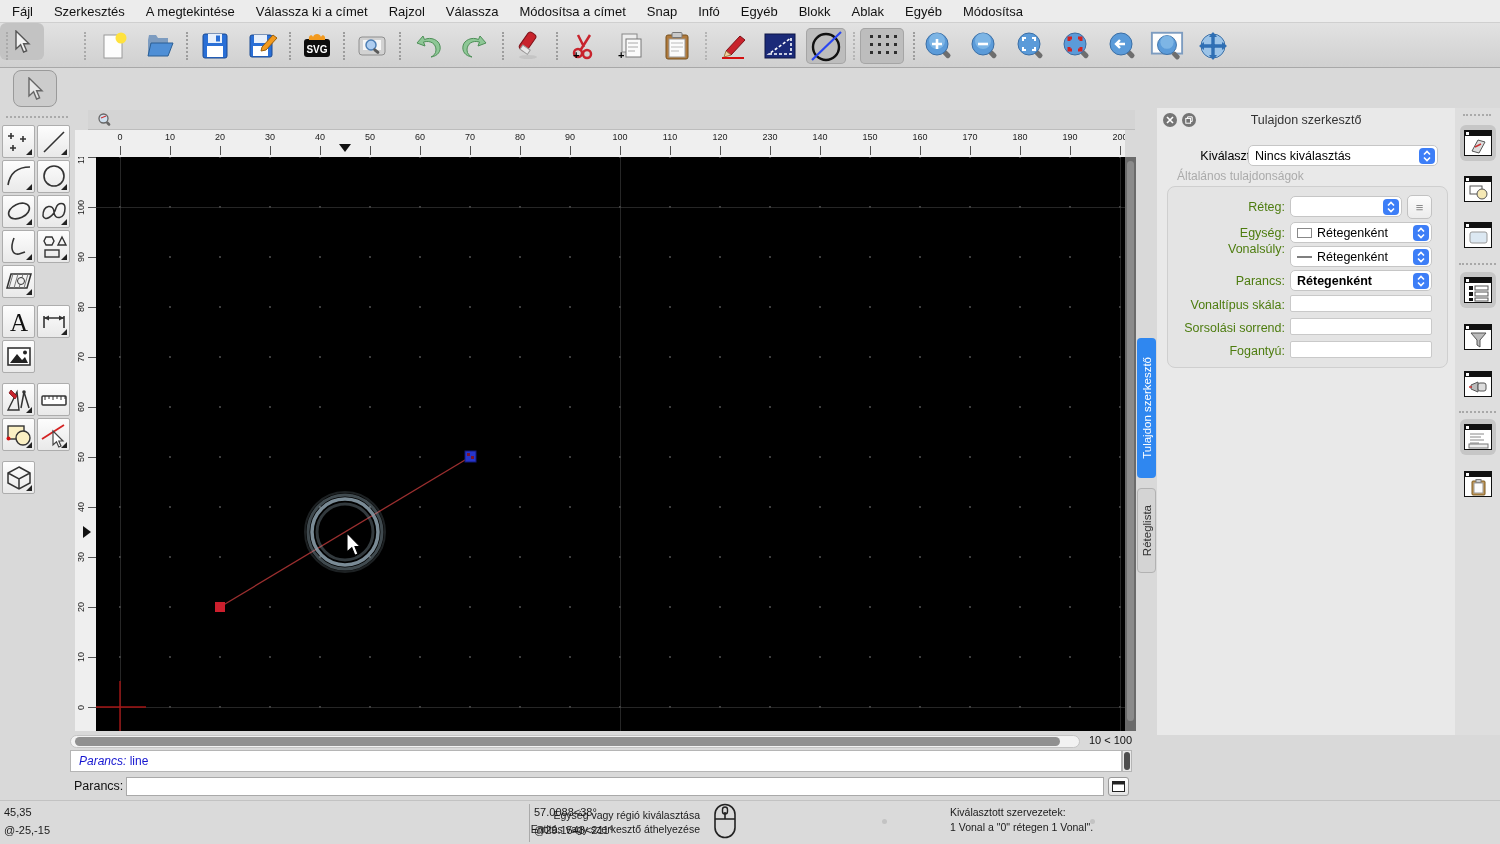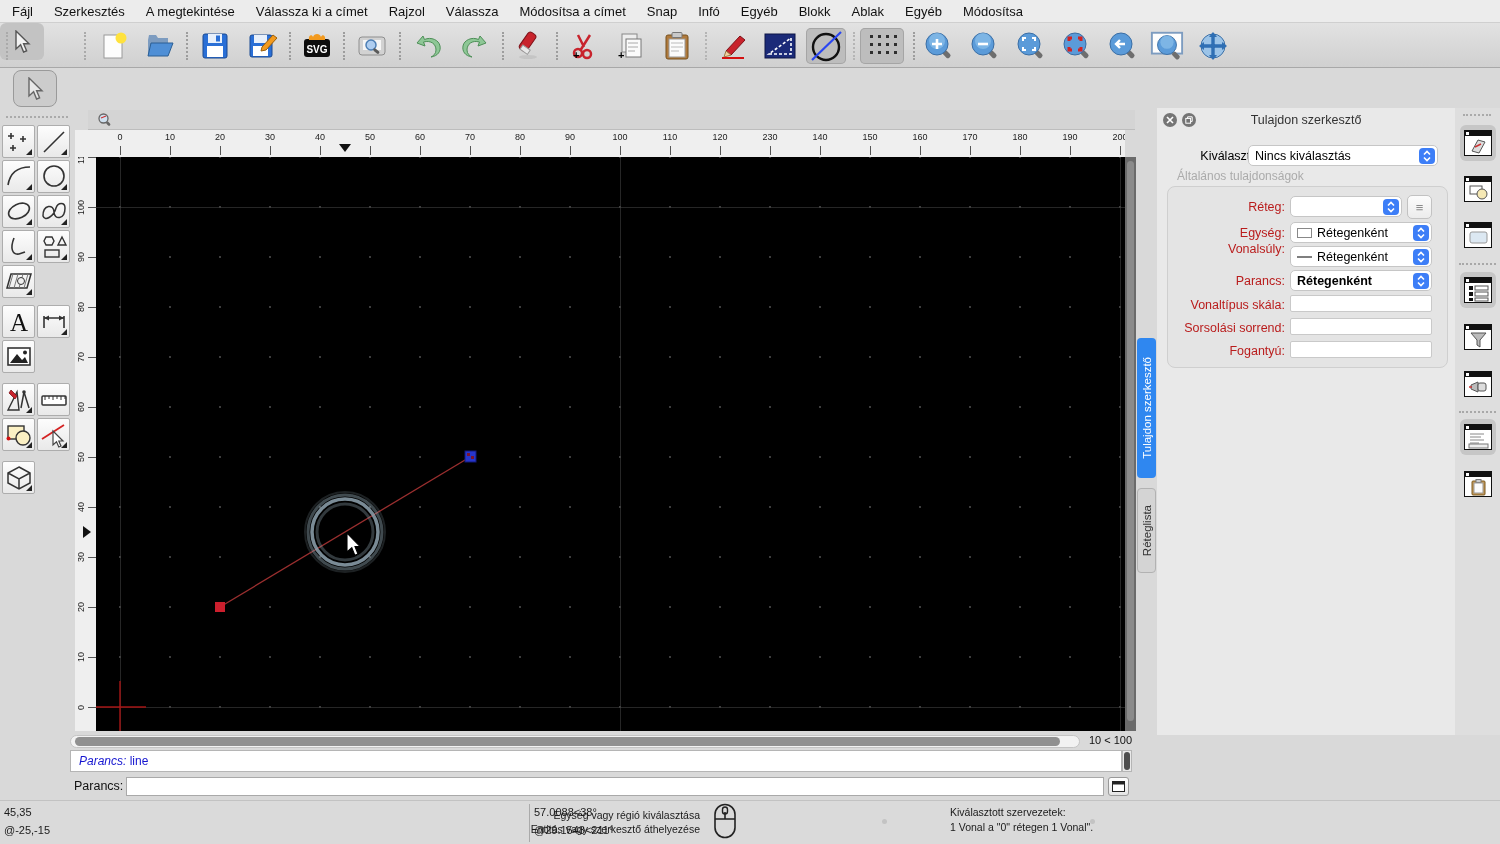--- a/index.html
+++ b/index.html
@@ -73,21 +73,21 @@
   #side-tabs { left:1136px; top:108px; width:21px; height:627px; }
   .vtab { position:absolute; left:1px; width:19px; border-radius:4px; display:flex; align-items:center; justify-content:center; }
   .vtab span { writing-mode:vertical-rl; transform:rotate(180deg); font-size:11.5px; white-space:nowrap; }
   #tab-props { top:230px; height:140px; background:#2f87f0; color:#fff; }
   #tab-layers { top:380px; height:85px; background:#d4d4d4; border:1px solid #b2b2b2; color:#333; }
 
   #rpanel { left:1157px; top:108px; width:298px; height:627px; background:#e9e9e9; }
   #rpanel-header { position:absolute; left:0; top:2px; width:100%; height:20px; }
   #rpanel-title { position:absolute; left:0; top:3px; width:100%; text-align:center; font-size:12.5px; color:#333; }
   .winbtn { position:absolute; top:3px; width:14px; height:14px; border-radius:50%; background:#757575; display:flex; align-items:center; justify-content:center; }
-  .row-label { position:absolute; font-size:12.5px; color:#b91c1c; text-align:right; width:120px; }
+  .row-label { position:absolute; font-size:12.5px; color:#4d7c0f; text-align:right; width:120px; }
   .dd { position:absolute; height:21px; background:#fff; border:1px solid #c6c6c6; border-radius:5px; display:flex; align-items:center; font-size:12.5px; color:#000; padding-left:6px; }
   .stepper { position:absolute; right:2px; top:2px; width:16px; height:16px; background:#3d7ef7; border-radius:4px; }
   .stepper svg { display:block; margin:2px auto; }
   .tfield { position:absolute; height:17px; background:#fff; border:1px solid #c9c9c9; border-radius:2px; }
   #groupbox { position:absolute; left:10px; top:78px; width:281px; height:182px; background:#e4e4e4; border:1px solid #cfcfcf; border-radius:8px; }
   #grouplabel { position:absolute; left:20px; top:61px; font-size:12px; color:#ababab; }
   #hamburger { position:absolute; left:250px; top:87px; width:25px; height:24px; background:linear-gradient(#fcfcfc,#ececec); border:1px solid #c2c2c2; border-radius:5px; display:flex; align-items:center; justify-content:center; color:#8a8a8a; font-size:13px; }
 
   #rstrip { left:1455px; top:108px; width:45px; height:627px; background:#dedede; }
   #rstrip-handle { position:absolute; left:8px; top:6px; width:28px; border-top:2px dotted #aaa; }

